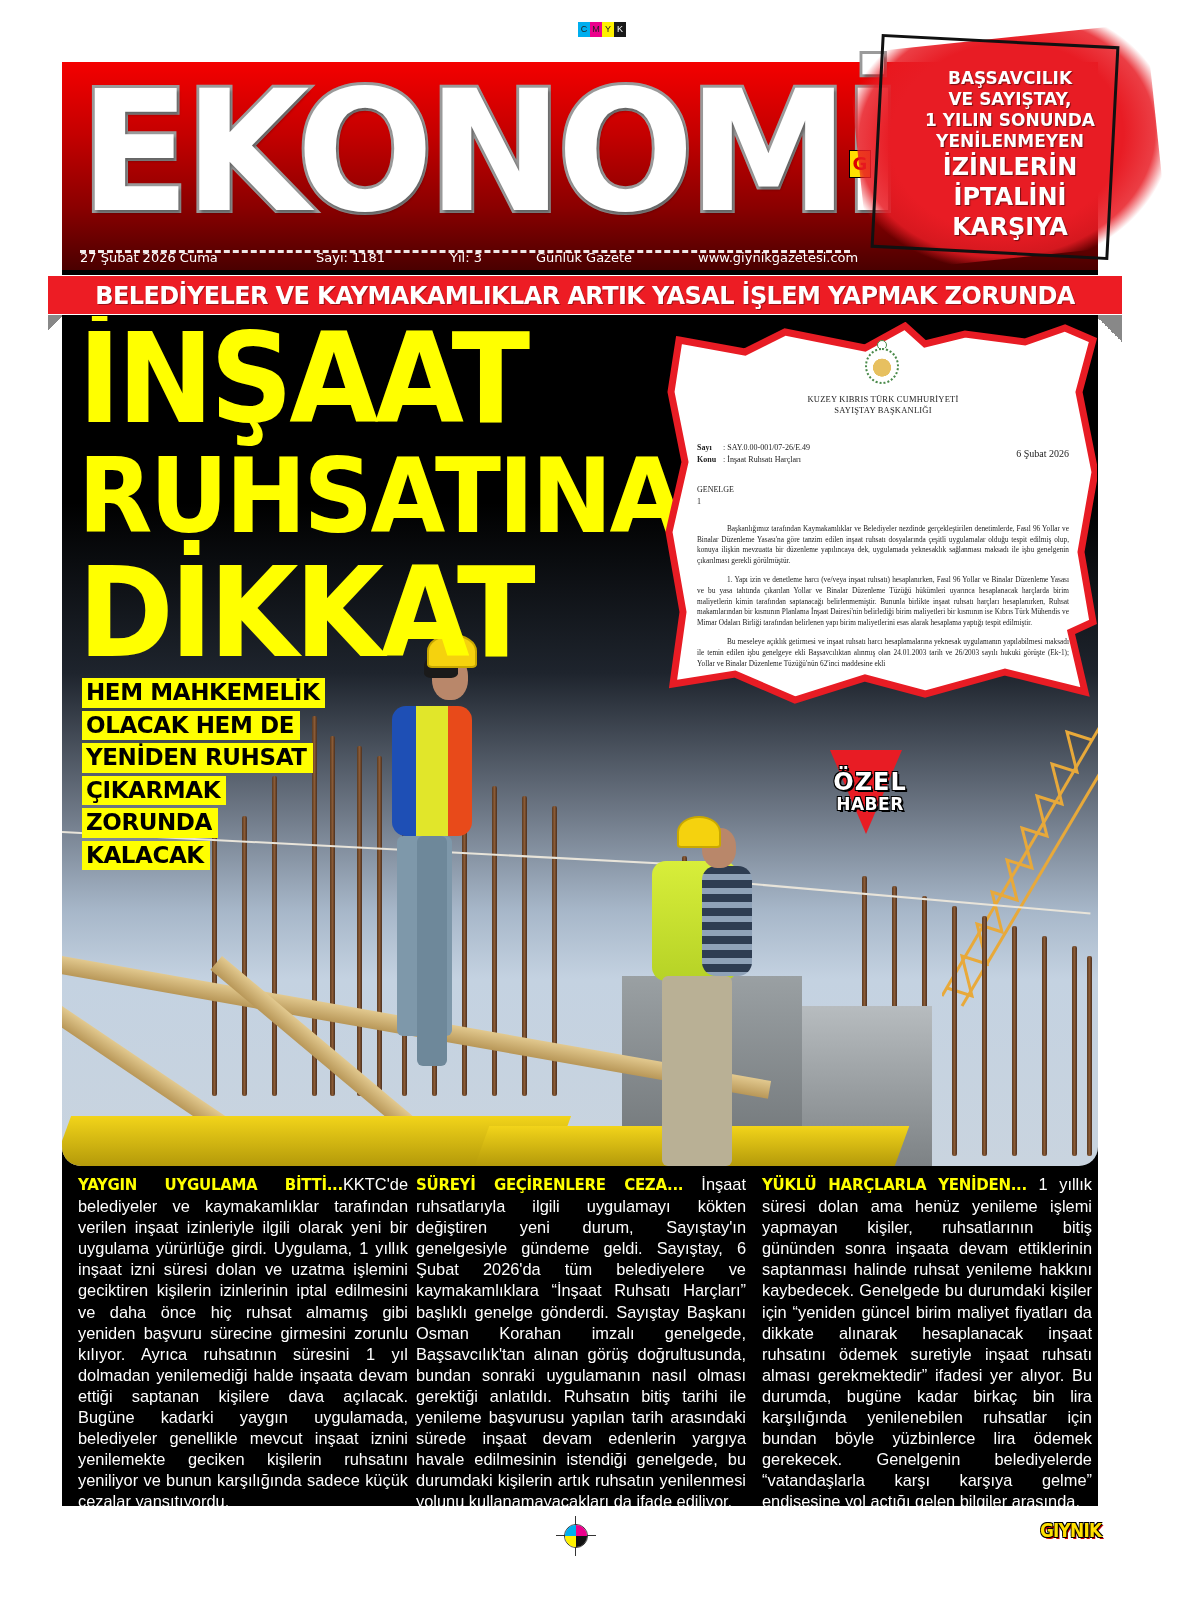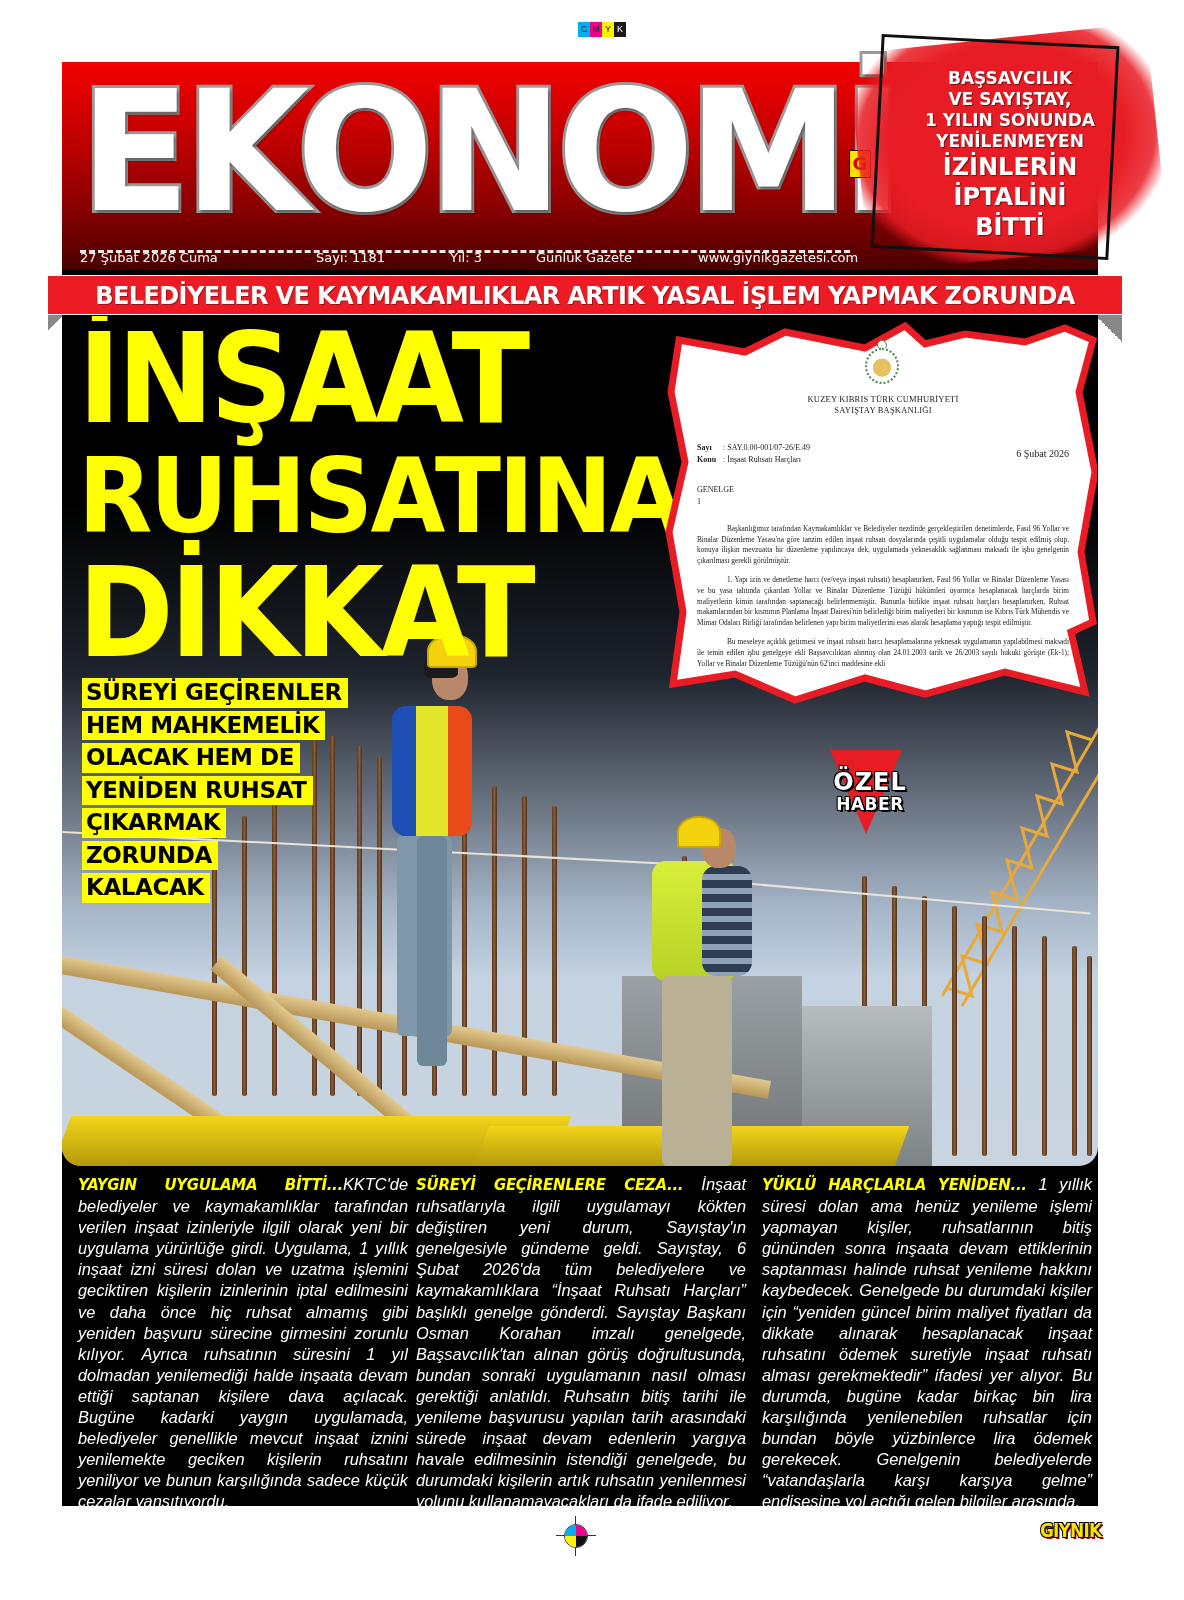--- a/index.html
+++ b/index.html
@@ -94,21 +94,21 @@
   .ozel-t2 { top: 44px; font-size: 17px; letter-spacing: 0.5px; }
 
   
   .hl-yellow { position: absolute; left: 20px; top: 362px; }
   .hl-red { position: absolute; left: 20px; top: 615px; }
   .hl-line { display: table; padding: 0 6px 0 4px; margin-bottom: 3px; font-family: "DejaVu Sans", sans-serif; font-weight: bold; font-size: 23px; line-height: 29.5px; letter-spacing: -0.4px; white-space: nowrap; }
   .hl-yellow .hl-line { background: #ffff00; color: #000; }
   .hl-red .hl-line { background: #ed1c24; color: #fff; }
 
   
-  .articles { position: absolute; left: 62px; top: 1166px; width: 1036px; height: 306px; background: linear-gradient(180deg, rgba(0,0,0,0.85), #000 12%); font-style: italic; }
+  .articles { position: absolute; left: 62px; top: 1166px; width: 1036px; height: 306px; background: linear-gradient(180deg, rgba(0,0,0,0.85), #000 12%); }
   .col { position: absolute; top: 8px; width: 330px; color: #fff; font-family: "Liberation Sans", sans-serif; font-size: 16.4px; line-height: 21.1px; text-align: justify; text-align-last: left; hyphens: manual; }
   .col .lead { color: #ffff00; font-family: "DejaVu Sans", sans-serif; font-weight: bold; font-size: 15px; letter-spacing: -0.3px; }
   .col1 { left: 16px; }
   .col2 { left: 354px; }
   .col3 { left: 700px; }
 
   
   .reg-mark { position: absolute; left: 564px; top: 1524px; width: 24px; height: 24px; border-radius: 50%; border: 1px solid #333; overflow: hidden; }
   .reg-mark i { position: absolute; width: 11px; height: 11px; }
   .reg-mark .q1 { left: 0; top: 0; background: #00aeef; }
@@ -148,21 +148,21 @@
 <div class="splash">
   <div class="splash-bg"></div>
   <div class="splash-box"></div>
   <div class="splash-text">
     <div>BAŞSAVCILIK</div>
     <div>VE SAYIŞTAY,</div>
     <div>1 YILIN SONUNDA</div>
     <div>YENİLENMEYEN</div>
     <div class="big">İZİNLERİN</div>
     <div class="big">İPTALİNİ</div>
-    <div class="big">BİTTİ</div>
+    <div class="big">KARŞIYA</div>
   </div>
 </div>
 
 <section class="hero">
   <div class="scene">
 
     <svg class="crane" viewBox="0 0 180 320">
       <g stroke="#e8a93a" stroke-width="3" fill="none">
         <line x1="0" y1="300" x2="170" y2="10"></line>
         <line x1="20" y1="310" x2="180" y2="40"></line>
@@ -259,21 +259,20 @@
     </div>
   </div>
 
   <div class="ozel">
     <div class="ozel-tri"></div>
     <div class="ozel-t1">ÖZEL</div>
     <div class="ozel-t2">HABER</div>
   </div>
 
   <div class="hl-yellow">
-    <div class="hl-line">SÜREYİ GEÇİRENLER</div>
     <div class="hl-line">HEM MAHKEMELİK</div>
     <div class="hl-line">OLACAK HEM DE</div>
     <div class="hl-line">YENİDEN RUHSAT</div>
     <div class="hl-line">ÇIKARMAK</div>
     <div class="hl-line">ZORUNDA</div>
     <div class="hl-line">KALACAK</div>
   </div>
 
 </section>
 

